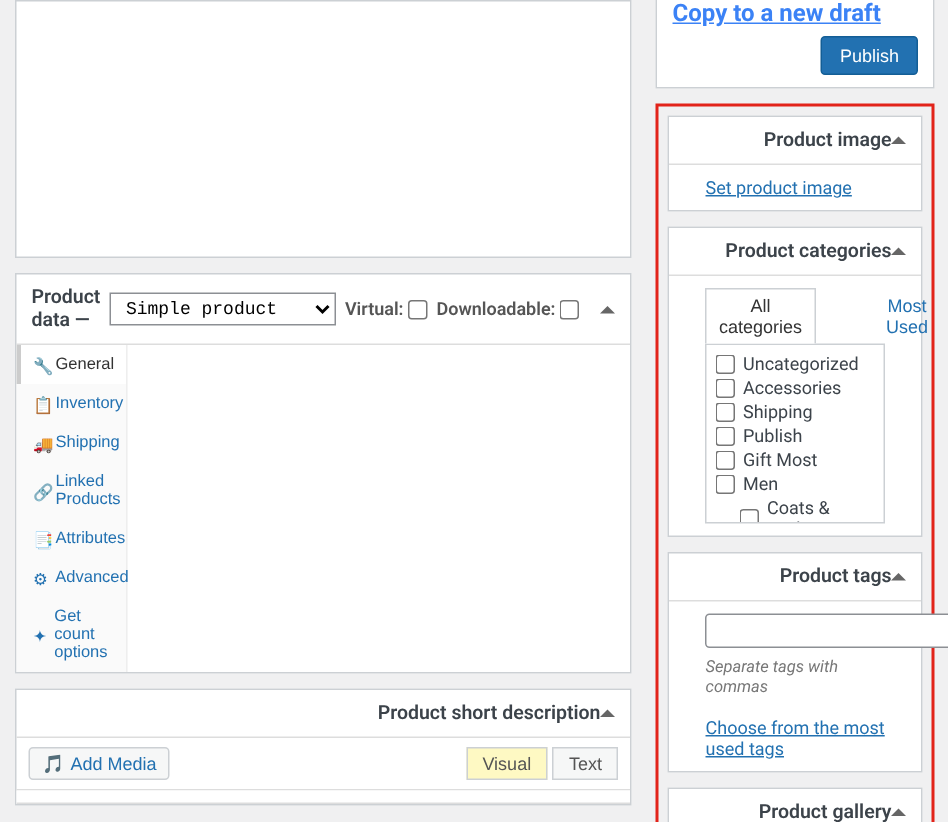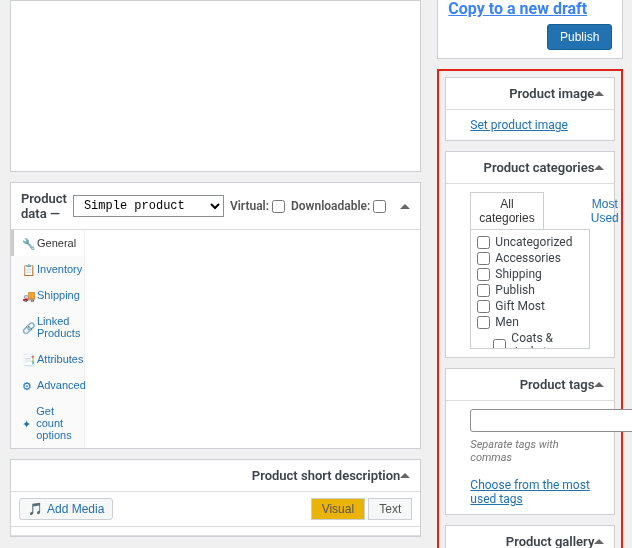--- a/index.html
+++ b/index.html
@@ -107,21 +107,21 @@
   }
   .add-media {
     border: 1px solid #ccd0d4; background: #f6f7f7; border-radius: 3px;
     padding: 3px 8px; font-size: 12px; color: #2271b1; cursor: pointer;
     display:inline-flex; gap:4px; align-items:center;
   }
   .mode-switch button {
     border: 1px solid #ccd0d4; background: #f6f7f7;
     padding: 3px 10px; font-size: 12px; color: #555; cursor: pointer;
   }
-  .mode-switch button.active { background: #eab308; }
+  .mode-switch button.active { background: #fef9c3; }
   .tmce-bar {
     display:flex; align-items:center; gap:4px; padding: 4px 6px;
     border-bottom: 1px solid #ddd; background: #fff;
   }
 
   
   .highlight-wrap {
     border: 2px solid #e2231a;
     padding: 6px;
     display:flex; flex-direction:column; gap: 10px;

